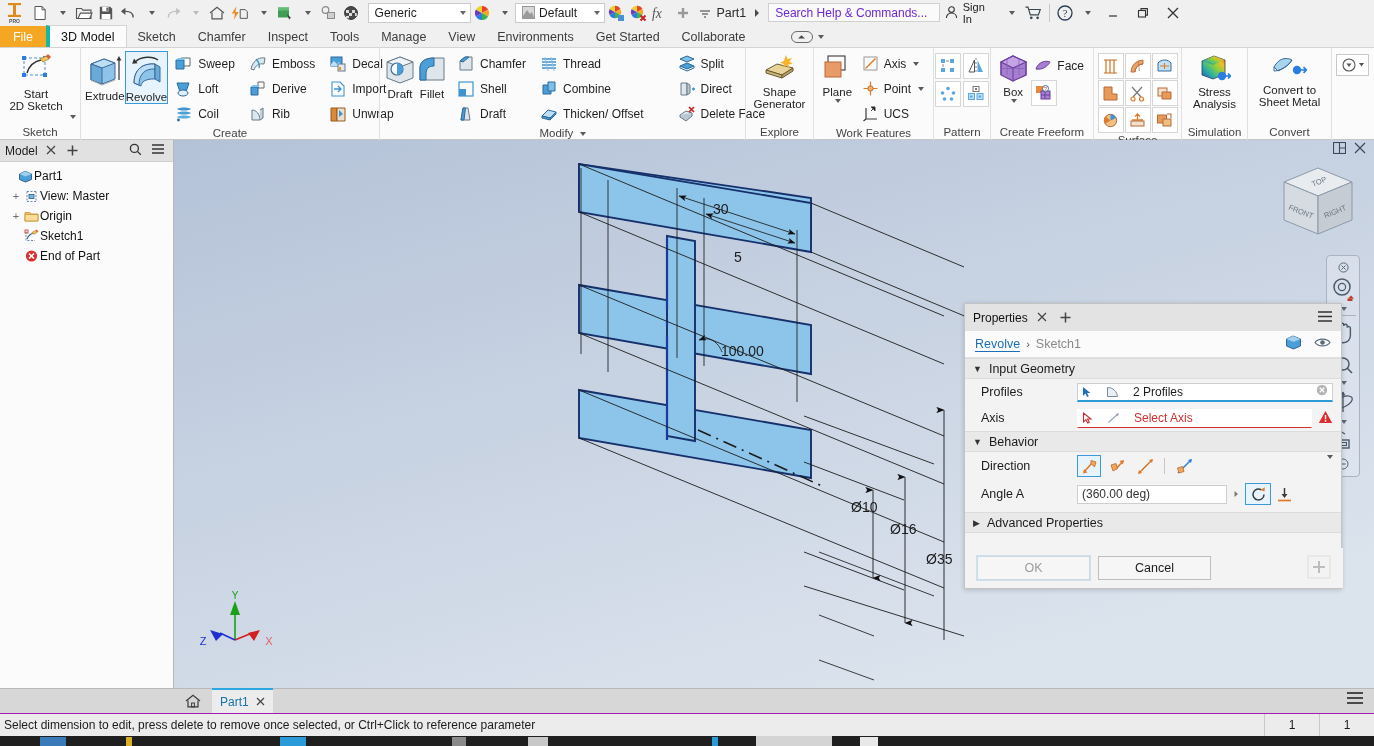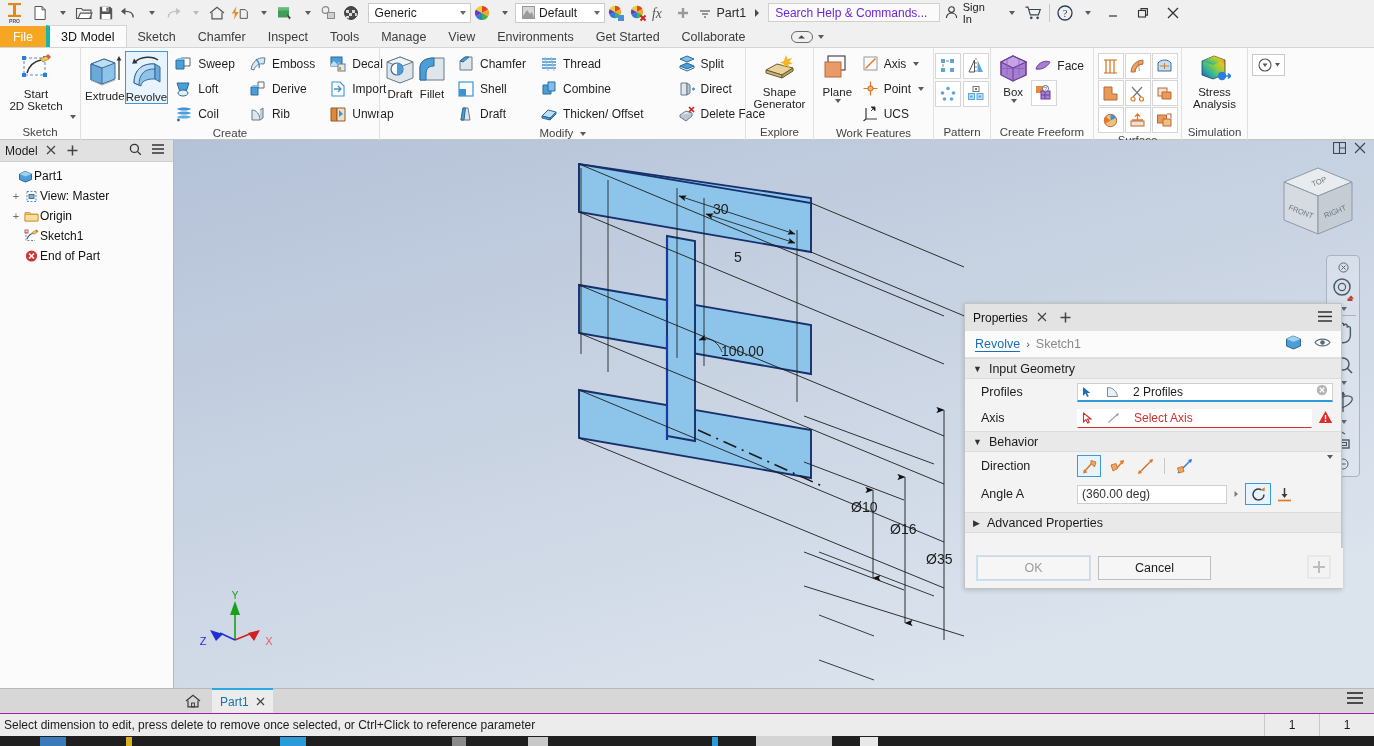--- a/index.html
+++ b/index.html
@@ -964,20 +964,37 @@
               <path d="M26 22h5M29 19.5l2.5 2.5-2.5 2.5" fill="none" stroke="#2a7de1" stroke-width="1.7"></path>
             </svg>
           </span>
           <span class="lbl">Stress</span>
           <span class="lbl" style="margin-top:0">Analysis</span>
         </div>
       </div>
       <div class="panel-title">Simulation</div>
     </div>
 
+    <div class="panel" style="width:84px">
+      <div class="panel-body" style="justify-content:center">
+        <div class="bigbtn" style="width:80px">
+          <span class="ic">
+            <svg width="36" height="28" viewBox="0 0 36 28">
+              <path d="M2 13 C7 4 14 3 20 6 C16 12 12 14 6 17 Z" fill="#a8d4f0" stroke="#3a6a9a" stroke-width="1"></path>
+              <path d="M2 13 L2 17 C7 17 13 14 18 9 L20 6" fill="none" stroke="#3a6a9a" stroke-width="1"></path>
+              <circle cx="25" cy="16" r="4.2" fill="#2a7de1"></circle>
+              <path d="M28.5 16h5.5M31.5 13.2l2.8 2.8-2.8 2.8" fill="none" stroke="#2a7de1" stroke-width="1.7"></path>
+            </svg>
+          </span>
+          <span class="lbl">Convert to</span>
+          <span class="lbl" style="margin-top:0">Sheet Metal</span>
+        </div>
+      </div>
+      <div class="panel-title">Convert</div>
+    </div>
 
     <div class="panel" style="width:42px">
       <div class="panel-body" style="justify-content:center;align-items:flex-start;padding-top:6px">
         <div class="gcell" style="width:34px;height:22px;border-color:#c9c9c9">
           <svg width="26" height="16" viewBox="0 0 26 16">
               <circle cx="9" cy="8" r="6" fill="none" stroke="#555" stroke-width="1.1"></circle>
               <path d="M6.5 6.5L9 10l2.5-3.5z" fill="#555"></path>
               <path d="M19 6l2.5 3.5L24 6z" fill="#555"></path>
             </svg>
         </div>

